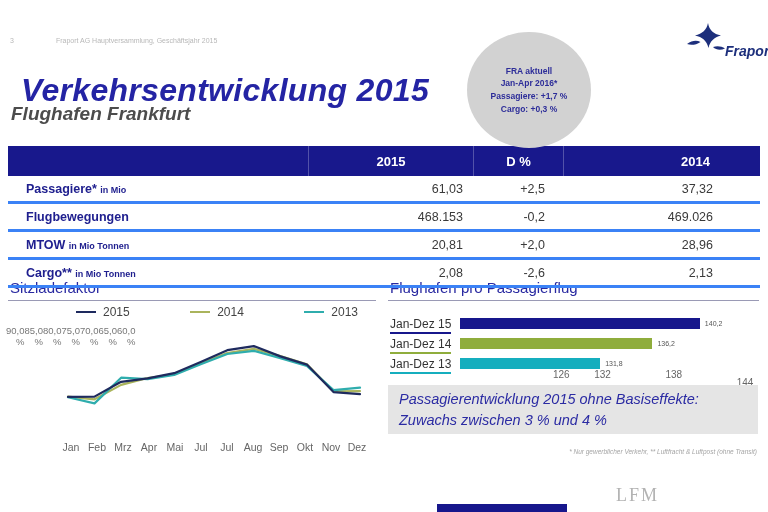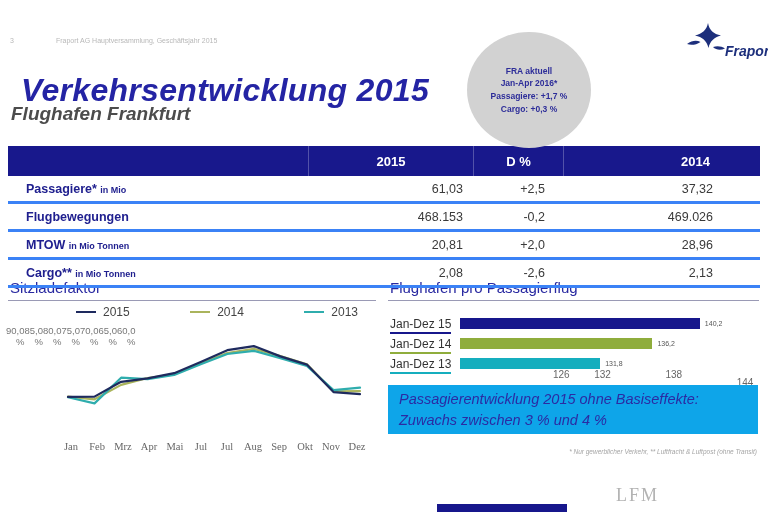--- a/index.html
+++ b/index.html
@@ -37,34 +37,34 @@
   .rule-left{left:8px;width:368px;}
   .rule-right{left:388px;width:371px;}
   
   .legend{position:absolute;left:62px;top:305px;width:310px;display:flex;justify-content:space-between;
           padding:0 14px;box-sizing:border-box;}
   .lgitem{display:flex;align-items:center;font-size:12px;color:#444;}
   .sw{display:inline-block;width:20px;height:2.5px;margin-right:7px;}
   .yticks{position:absolute;left:6px;top:325px;width:50px;height:114px;display:flex;
           font-size:9.5px;color:#777;text-align:right;}
   #lineplot{position:absolute;left:58px;top:328px;}
-  .xticks{position:absolute;left:58px;top:441px;width:312px;display:flex;font-size:10.5px;color:#666;font-family:Liberation Serif, serif;}
+  .xticks{position:absolute;left:58px;top:441px;width:312px;display:flex;font-size:10.5px;color:#666;}
   .xticks span{width:26px;text-align:center;}
   
   #bars{position:absolute;left:390px;top:315px;width:355px;}
   .brow{display:flex;align-items:center;height:17px;margin-bottom:3px;}
   .blabel{width:70px;font-size:12px;color:#333;}
   .blabel span{border-bottom-style:solid;padding-bottom:1px;}
   .btrack{position:relative;flex:1;height:11px;}
   .bar{position:absolute;left:0;top:0;height:11px;display:block;}
   .bval{position:absolute;top:2px;font-size:7px;color:#555;}
   .baraxis{position:absolute;left:460px;top:369px;width:285px;height:14px;font-size:10px;color:#666;}
   .baraxis span{position:absolute;transform:translateX(-50%);}
   
-  .callout{position:absolute;left:388px;top:385px;width:370px;height:49px;background:#0ea5e9;box-sizing:border-box;
+  .callout{position:absolute;left:388px;top:385px;width:370px;height:49px;background:#e5e5e5;box-sizing:border-box;
            padding:4px 11px;font-size:14.5px;font-style:italic;color:#2b2ba3;line-height:1.45;}
   
   .footnote{position:absolute;right:11px;top:448px;font-size:6.5px;font-style:italic;color:#a5a5a5;}
   .watermark{position:absolute;left:616px;top:485px;font-family:"Liberation Serif",serif;font-size:18px;
              color:#b3b3b3;letter-spacing:2px;}
   .bottom-bar{position:absolute;left:437px;top:504px;width:130px;height:8px;background:#17178c;}
 </style>
 </head>
 <body>
 

